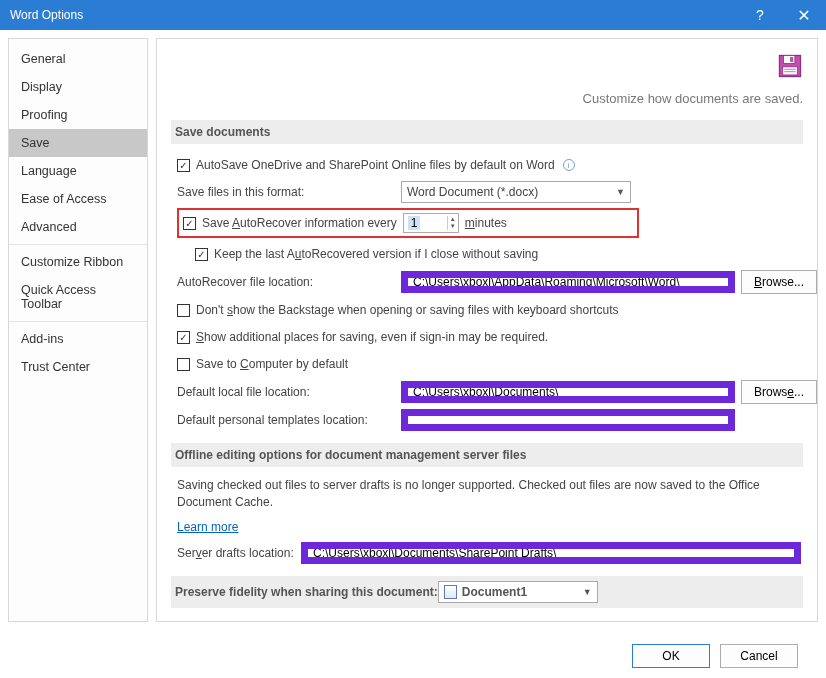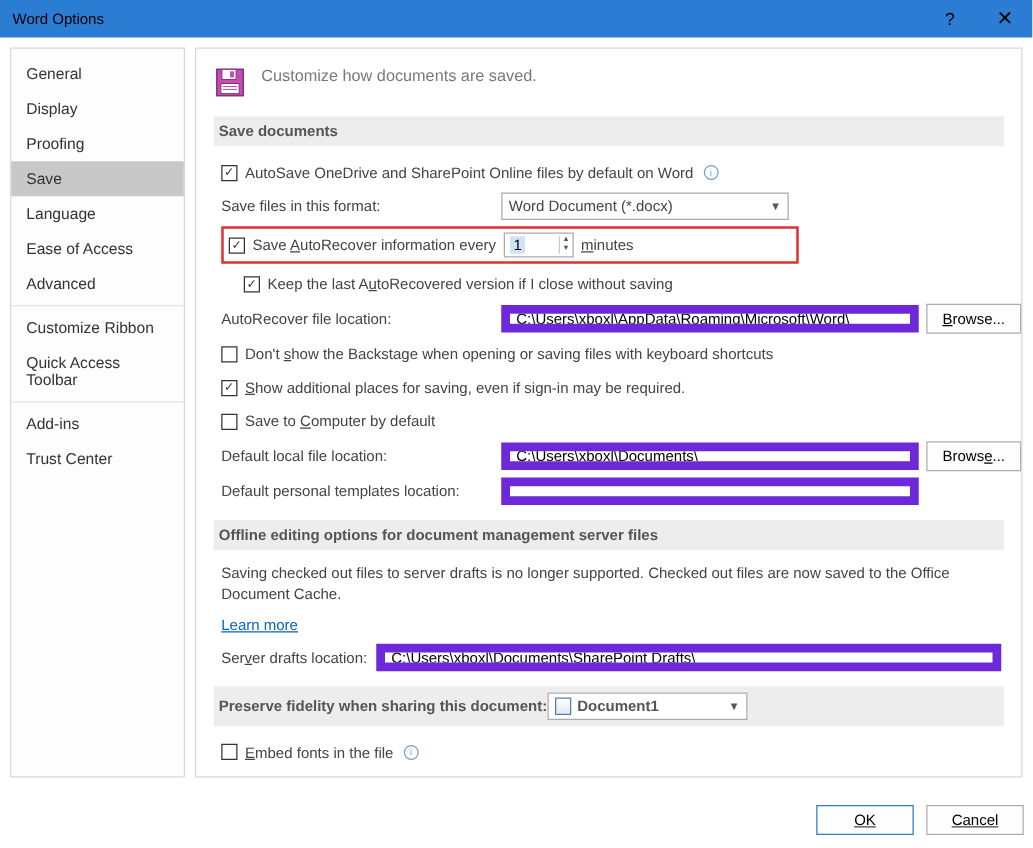--- a/index.html
+++ b/index.html
@@ -1,33 +1,33 @@
 <!DOCTYPE html>
 <html><head>
 <meta charset="utf-8">
 <style>
 * { box-sizing: border-box; font-family: "Segoe UI", Tahoma, sans-serif; }
 body { margin: 0; background: #fff; width: 826px; height: 678px; overflow: hidden; font-size: 12px; color: #444; }
 
-.titlebar { height: 30px; background: #2b7cd3; color: #000000; display: flex; align-items: center; justify-content: space-between; padding: 0 0 0 10px; }
+.titlebar { height: 30px; background: #2b7cd3; color: #ffffff; display: flex; align-items: center; justify-content: space-between; padding: 0 0 0 10px; }
 .titlebar-title { font-size: 12px; }
 .titlebar-controls { display: flex; }
 .titlebar-btn { width: 44px; height: 30px; display: flex; align-items: center; justify-content: center; font-size: 14px; }
 .titlebar-btn.close { font-size: 16px; }
 
 .body { display: flex; height: 600px; padding: 8px; gap: 8px; }
 
 .sidebar { width: 140px; border: 1px solid #d8d8d8; background: #fdfdfd; padding: 6px 0; }
 .side-item { padding: 7px 12px; font-size: 12.5px; color: #333; cursor: default; }
 .side-item.selected { background: #c8c8c8; }
 .side-divider { height: 1px; background: #e4e4e4; margin: 3px 0; }
 
 .main { flex: 1; border: 1px solid #d8d8d8; padding: 14px 14px 10px 14px; overflow: hidden; position: relative; }
 
-.header-row { display: flex; align-items: flex-start; gap: 12px; margin-bottom: 14px; }
+.header-row { display: flex; align-items: flex-end; gap: 12px; margin-bottom: 14px; flex-direction: column; }
 .save-icon { width: 26px; height: 26px; }
 .header-text { font-size: 13px; color: #787878; }
 
 .section-head { background: #ededed; padding: 5px 4px; font-weight: 600; font-size: 12px; color: #555; margin-bottom: 10px; }
 
 .row { display: flex; align-items: center; margin: 5px 0 5px 6px; gap: 6px; min-height: 22px; }
 .row.indent { margin-left: 24px; }
 .chk { width: 13px; height: 13px; border: 1px solid #333; display: inline-flex; align-items: center; justify-content: center; font-size: 10px; color: #333; flex: none; }
 .chk.unchecked { color: transparent; }
 .lbl { font-size: 12px; color: #444; }
@@ -40,21 +40,21 @@
 .btn { border: 1px solid #adadad; background: #fdfdfd; padding: 3px 12px; font-size: 12px; height: 24px; display: inline-flex; align-items: center; }
 .btn .ul { text-decoration: underline; }
 
 .link { color: #0563c1; text-decoration: underline; font-size: 12px; margin-left: 6px; }
 
 .redbox { border: 2.5px solid #e03030; padding: 3px 4px; display: flex; align-items: center; gap: 6px; width: 462px; }
 .spinner { border: 1px solid #aaa; height: 20px; width: 56px; display: flex; align-items: center; padding: 0 0 0 4px; justify-content: space-between; font-size: 12px; }
 .spinner .sp-btns { display: flex; flex-direction: column; font-size: 6px; line-height: 7px; color: #555; border-left:1px solid #ccc; padding: 0 2px;}
 .infoicon { width: 12px; height: 12px; border: 1px solid #789fcd; border-radius: 50%; display: inline-flex; align-items: center; justify-content: center; font-size: 8px; color: #789fcd; margin-left: 2px; }
 
-.footer { position: absolute; bottom: 10px; right: 7px; display: flex; gap: 10px; text-decoration: underline; }
+.footer { position: absolute; bottom: 10px; right: 28px; display: flex; gap: 10px; }
 .footer .btn { width: 78px; justify-content: center; }
 .footer .btn.primary { border: 1.5px solid #2b7cd3; }
 
 .label-col { width: 218px; flex: none; font-size:12px; color:#444;}
 
 .docicon { width:13px; height:14px; border:1px solid #5a7ab0; background:linear-gradient(#fff,#dfe8f5); display:inline-block; position:relative; }
 .offline-text { font-size:12px; color:#444; margin: 0 6px 8px 6px; line-height:1.45; }
 </style>
 </head>
 <body>

